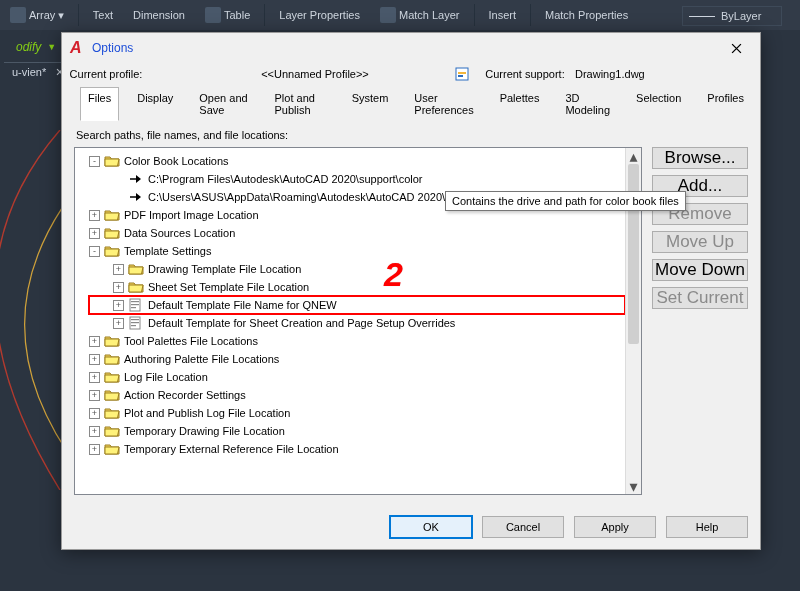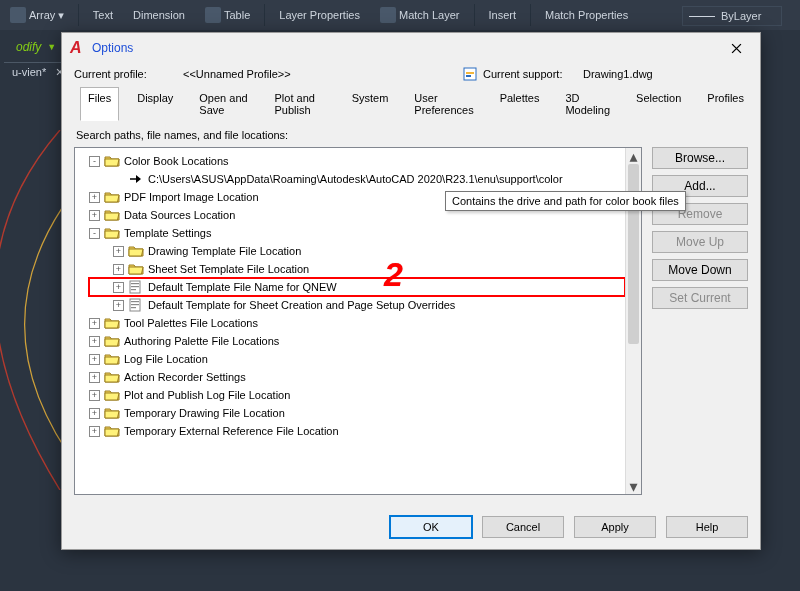--- a/index.html
+++ b/index.html
@@ -50,22 +50,22 @@
     width:16px; height:16px;
     color:#d4202c; font-weight:700; font-size:16px; font-style:italic;
     line-height:16px;
   }
   .titlebar .title { font-size:12px; margin-left:6px; color:#1d4ed8;}
   .titlebar .x { margin-left:auto; width:36px; height:24px; display:flex; align-items:center; justify-content:center;}
   .titlebar .x svg { width:11px; height:11px; }
 
   .profiles {
     display:flex; align-items:center;
-    padding:4px 12px 6px 12px;
-    font-size:11px; color:#000;
+    padding:4px 12px 6px 4px;
+    font-size:11px; color:#000;text-align:center;
   }
   .profiles .lbl1 { width:80px; }
   .profiles .val1 { width:280px;margin-left:29px; }
   .profiles .dwg-icon { width:14px; height:14px; margin-right:6px; }
   .profiles .lbl2 { width:100px; }
 
   .tabs {
     display:flex; gap:0; padding:0 8px;
     font-size:11px;
   }
@@ -125,21 +125,21 @@
     background:#f0f0f0;
     border-left:1px solid #dcdcdc;
     display:flex; flex-direction:column; align-items:center;
   }
   .vscroll .arr { width:16px; height:16px; display:flex; align-items:center; justify-content:center; color:#555;}
   .vscroll .track { flex:1; position:relative; width:100%; }
   .vscroll .thumb { position:absolute; top:0; left:2px; right:2px; height:180px; background:#cfcfcf; border-radius:2px;}
 
   .btncol { width:96px; display:flex; flex-direction:column; gap:6px; }
   .btncol button {
-    height:22px; font-size:12px;
+    height:22px; font-size:17px;
     background:#e1e1e1; border:1px solid #adadad;
     color:#000;
     text-align:center;
   }
   .btncol button:disabled { color:#8a8a8a; }
 
   .tooltip {
     position:absolute;
     left:371px; top:70px;
     background:#fff;
@@ -297,20 +297,31 @@
               </div>
               <div class="row">
                 <span class="indent" style="width:24px"></span>
                 <span class="exp blank"></span>
                 <span class="ico">
                   <svg width="16" height="14" viewBox="0 0 16 14">
                     <path d="M2 7h9" stroke="#000" stroke-width="1.5"></path>
                     <path d="M8 3l5 4-5 4z" fill="#000"></path>
                   </svg>
                 </span>
+                <span>C:\Program Files\Autodesk\AutoCAD 2020\support\color</span>
+              </div>
+              <div class="row">
+                <span class="indent" style="width:24px"></span>
+                <span class="exp blank"></span>
+                <span class="ico">
+                  <svg width="16" height="14" viewBox="0 0 16 14">
+                    <path d="M2 7h9" stroke="#000" stroke-width="1.5"></path>
+                    <path d="M8 3l5 4-5 4z" fill="#000"></path>
+                  </svg>
+                </span>
                 <span>C:\Users\ASUS\AppData\Roaming\Autodesk\AutoCAD 2020\R23.1\enu\support\color</span>
               </div>
               <div class="row">
                 <span class="indent" style="width:0px"></span>
                 <span class="exp ">+</span>
                 <span class="ico">
                   <svg width="16" height="14" viewBox="0 0 16 14">
                     <path fill="#f5d562" stroke="#9b7e1e" d="M1 3h5l1.5 2H15v7H1z"></path>
                     <path fill="#fff27a" d="M1 5h14l-1.5 7H1z" stroke="#9b7e1e"></path>
                   </svg>

